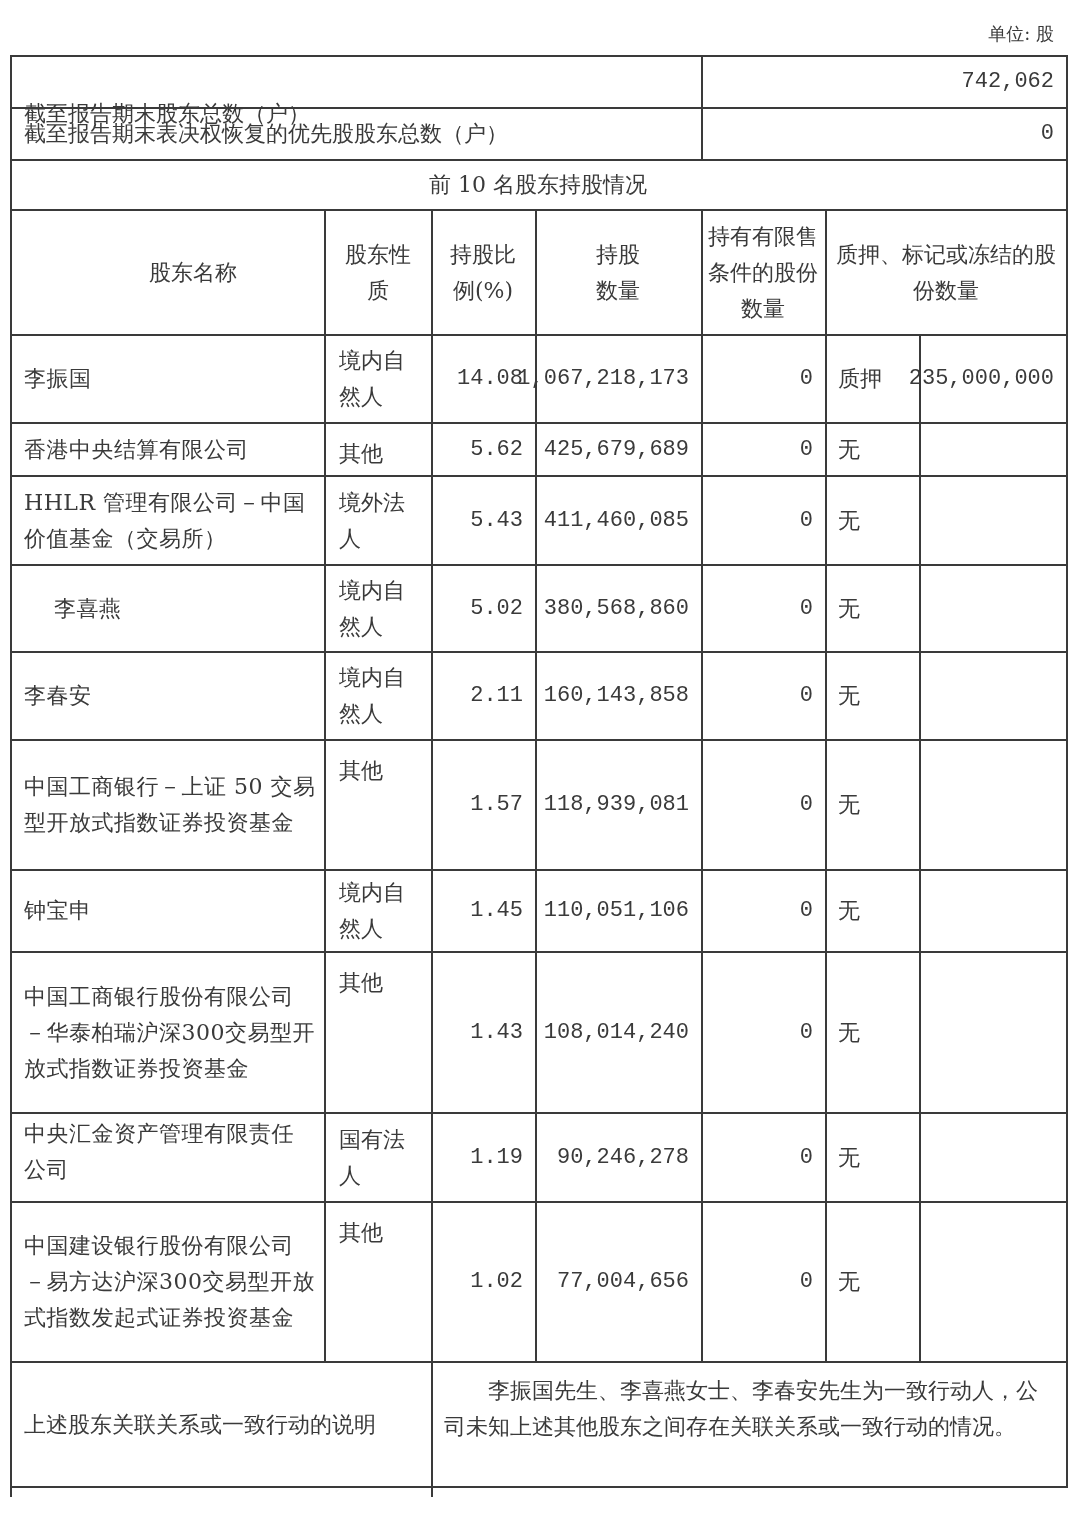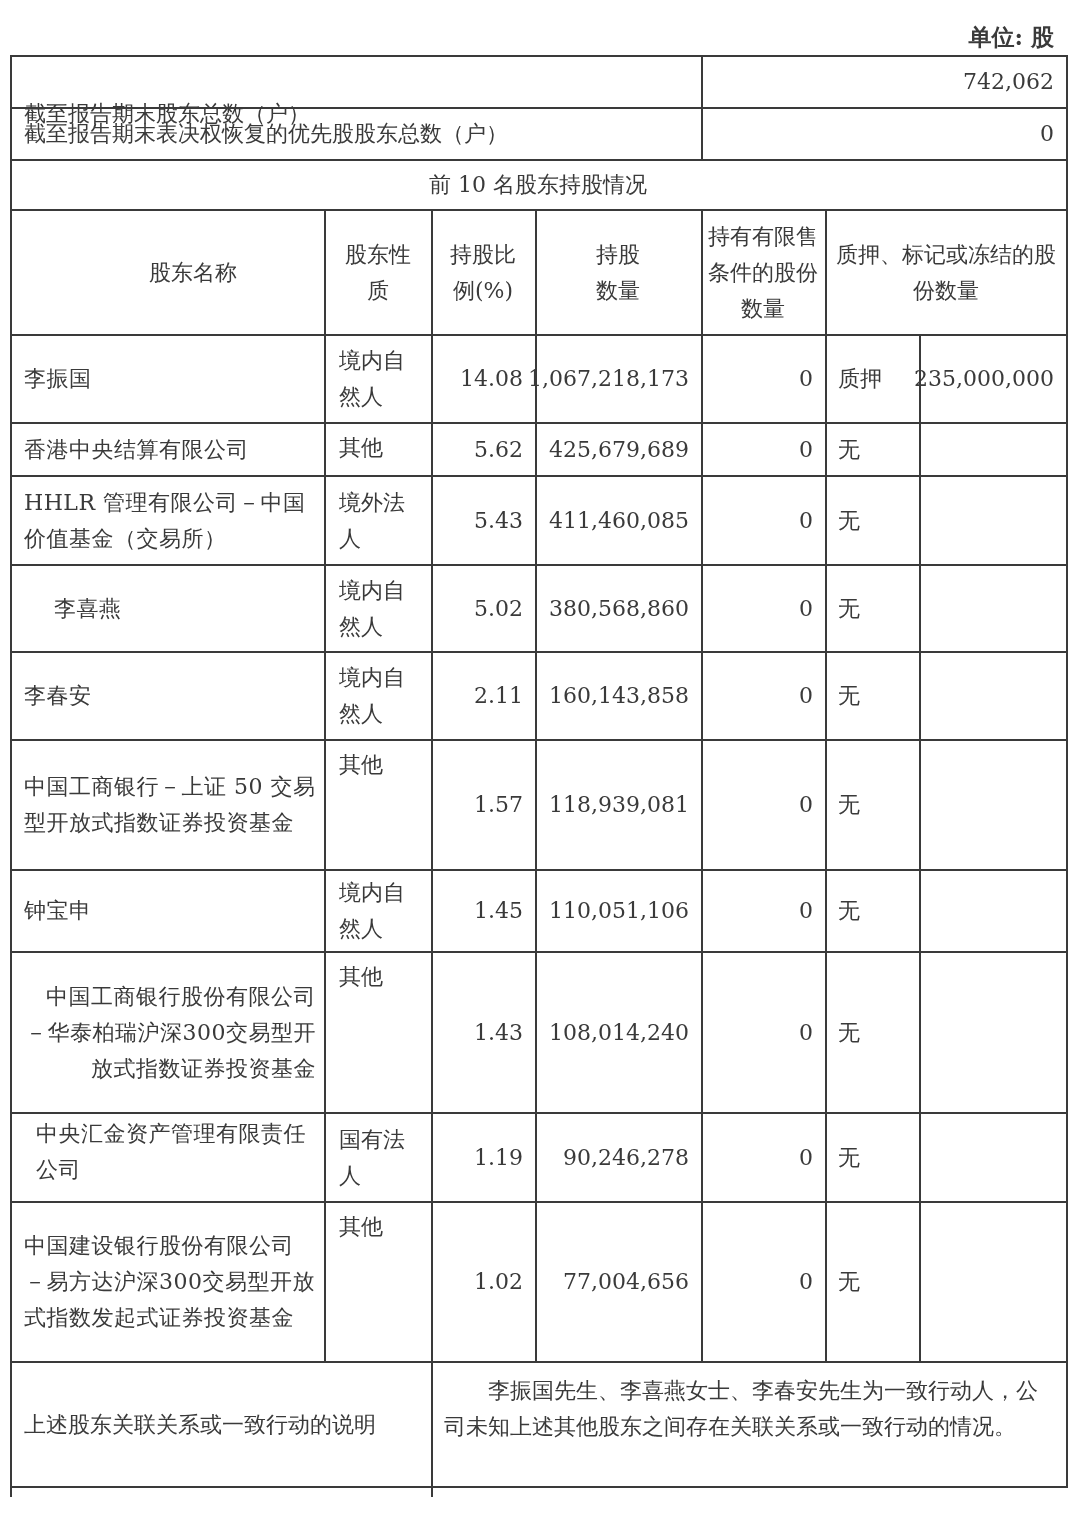--- a/index.html
+++ b/index.html
@@ -1,27 +1,27 @@
 <!DOCTYPE html>
 <html><head>
 <meta charset="utf-8">
 <style>
   html, body { margin:0; padding:0; background:#fff; }
   body { width:1080px; height:1521px; position:relative; overflow:hidden;
          font-family:"DejaVu Serif","Liberation Serif",serif; color:#3a3a3a; }
-  .unit { position:absolute; top:22px; right:26px; font-size:23px;font-weight:bold; }
+  .unit { position:absolute; top:22px; right:26px; font-size:18px; }
   .hl { position:absolute; background:#3a3a3a; height:2px; }
   .vl { position:absolute; background:#3a3a3a; width:1.5px; }
   .cell { position:absolute; box-sizing:border-box; display:flex; align-items:center;
           font-size:22px; line-height:36px; }
   .l { justify-content:flex-start; padding-left:14px; }
-  .r { justify-content:flex-end; padding-right:12px; }
+  .r { justify-content:flex-end; padding-right:12px;font-family:Liberation Mono, monospace; }
   .c { justify-content:center; text-align:center; }
   .name { padding-right:8px; letter-spacing:0.5px; }
-  .nature { align-items:flex-start; padding-top:6px; }
+  .nature { align-items:flex-start; padding-top:12px; }
   .para { font-size:22px; line-height:36px; padding:10px 14px 0 12px; align-items:flex-start; }
   .indent { text-indent:2em; }
 </style>
 </head>
 <body>
 
 <div class="unit">单位: 股</div>
 
 <div id="tbl">
 
@@ -111,28 +111,28 @@
       <div class="cell r" style="left:702px;top:741px;width:123px;height:128px;">0</div>
       <div class="cell l" style="left:826px;top:741px;width:93px;height:128px;padding-left:12px;">无</div>
       <div class="cell r" style="left:920px;top:741px;width:146px;height:128px;"></div>
       <div class="cell l name" style="left:10px;top:871px;width:314px;height:80px;">钟宝申</div>
       <div class="cell l mid" style="left:325px;top:871px;width:106px;height:80px;padding-right:16px;">境内自然人</div>
       <div class="cell r" style="left:432px;top:871px;width:103px;height:80px;">1.45</div>
       <div class="cell r" style="left:536px;top:871px;width:165px;height:80px;">110,051,106</div>
       <div class="cell r" style="left:702px;top:871px;width:123px;height:80px;">0</div>
       <div class="cell l" style="left:826px;top:871px;width:93px;height:80px;padding-left:12px;">无</div>
       <div class="cell r" style="left:920px;top:871px;width:146px;height:80px;"></div>
-      <div class="cell l name" style="left:10px;top:953px;width:314px;height:159px;text-align:right;">中国工商银行股份有限公司－华泰柏瑞沪深300交易型开放式指数证券投资基金</div>
+      <div class="cell l name" style="left:10px;top:953px;width:314px;height:159px;">中国工商银行股份有限公司－华泰柏瑞沪深300交易型开放式指数证券投资基金</div>
       <div class="cell l nature" style="left:325px;top:953px;width:106px;height:159px;padding-right:16px;">其他</div>
       <div class="cell r" style="left:432px;top:953px;width:103px;height:159px;">1.43</div>
       <div class="cell r" style="left:536px;top:953px;width:165px;height:159px;">108,014,240</div>
       <div class="cell r" style="left:702px;top:953px;width:123px;height:159px;">0</div>
       <div class="cell l" style="left:826px;top:953px;width:93px;height:159px;padding-left:12px;">无</div>
       <div class="cell r" style="left:920px;top:953px;width:146px;height:159px;"></div>
-      <div class="cell l name" style="left:10px;top:1114px;width:314px;height:76px;margin-left:12px;">中央汇金资产管理有限责任公司</div>
+      <div class="cell l name" style="left:10px;top:1114px;width:314px;height:76px;">中央汇金资产管理有限责任公司</div>
       <div class="cell l mid" style="left:325px;top:1114px;width:106px;height:87px;padding-right:16px;">国有法人</div>
       <div class="cell r" style="left:432px;top:1114px;width:103px;height:87px;">1.19</div>
       <div class="cell r" style="left:536px;top:1114px;width:165px;height:87px;">90,246,278</div>
       <div class="cell r" style="left:702px;top:1114px;width:123px;height:87px;">0</div>
       <div class="cell l" style="left:826px;top:1114px;width:93px;height:87px;padding-left:12px;">无</div>
       <div class="cell r" style="left:920px;top:1114px;width:146px;height:87px;"></div>
       <div class="cell l name" style="left:10px;top:1203px;width:314px;height:158px;">中国建设银行股份有限公司－易方达沪深300交易型开放式指数发起式证券投资基金</div>
       <div class="cell l nature" style="left:325px;top:1203px;width:106px;height:158px;padding-right:16px;">其他</div>
       <div class="cell r" style="left:432px;top:1203px;width:103px;height:158px;">1.02</div>
       <div class="cell r" style="left:536px;top:1203px;width:165px;height:158px;">77,004,656</div>

